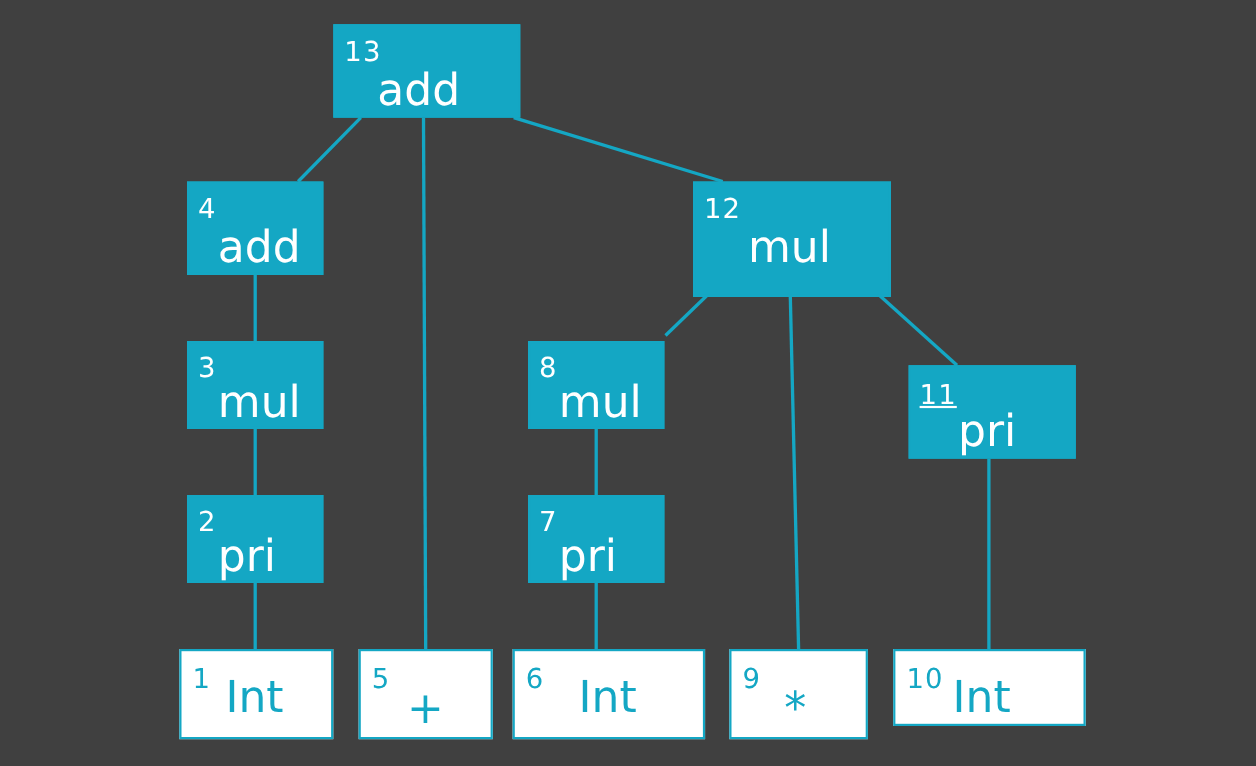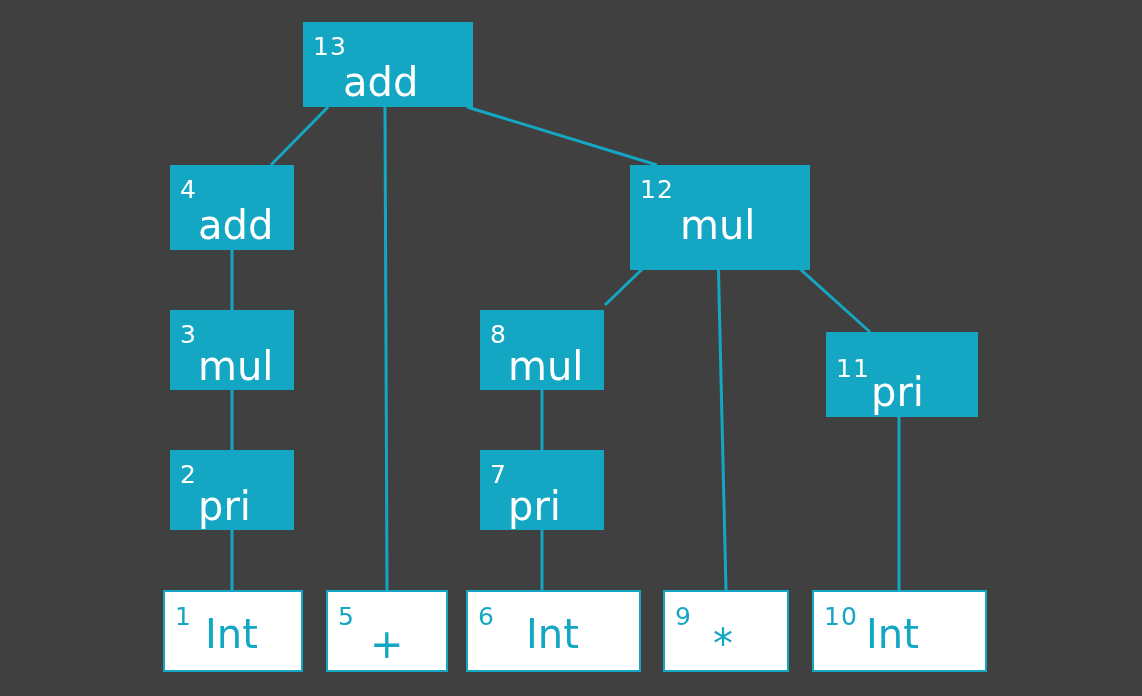--- a/index.html
+++ b/index.html
@@ -87,21 +87,21 @@
     </div>
     <div class="node filled" style="left: 170px; top: 310px; width: 124px; height: 80px;">
       <span class="idx" style="left: 8px; top: 10px;">3</span>
       <span class="lbl" style="left: 26px; top: 34px;">mul</span>
     </div>
     <div class="node filled" style="left: 480px; top: 310px; width: 124px; height: 80px;">
       <span class="idx" style="left: 8px; top: 10px;">8</span>
       <span class="lbl" style="left: 26px; top: 34px;">mul</span>
     </div>
     <div class="node filled" style="left: 826px; top: 332px; width: 152px; height: 85px;">
-      <span class="idx" style="left: 8px; top: 22px;">11</span>
+      <span class="idx" style="left: 8px; top: 12px; text-decoration: underline;">11</span>
       <span class="lbl" style="left: 43px; top: 38px;">pri</span>
     </div>
     <div class="node filled" style="left: 170px; top: 450px; width: 124px; height: 80px;">
       <span class="idx" style="left: 8px; top: 10px;">2</span>
       <span class="lbl" style="left: 26px; top: 34px;">pri</span>
     </div>
     <div class="node filled" style="left: 480px; top: 450px; width: 124px; height: 80px;">
       <span class="idx" style="left: 8px; top: 10px;">7</span>
       <span class="lbl" style="left: 26px; top: 34px;">pri</span>
     </div>
@@ -114,17 +114,17 @@
       <span class="lbl" style="left: 42px; top: 32px;">+</span>
     </div>
     <div class="node outlined" style="left: 466px; top: 590px; width: 175px; height: 82px;">
       <span class="idx" style="left: 10px; top: 12px;">6</span>
       <span class="lbl" style="left: 58px; top: 22px;">Int</span>
     </div>
     <div class="node outlined" style="left: 663px; top: 590px; width: 126px; height: 82px;">
       <span class="idx" style="left: 10px; top: 12px;">9</span>
       <span class="lbl" style="left: 48px; top: 32px;">*</span>
     </div>
-    <div class="node outlined" style="left: 812px; top: 590px; width: 175px; height: 82px;">
+    <div class="node outlined" style="left: 812px; top: 590px; width: 175px; height: 70px;">
       <span class="idx" style="left: 10px; top: 12px;">10</span>
       <span class="lbl" style="left: 52px; top: 22px;">Int</span>
     </div>
   </div>
 
 </body></html>

